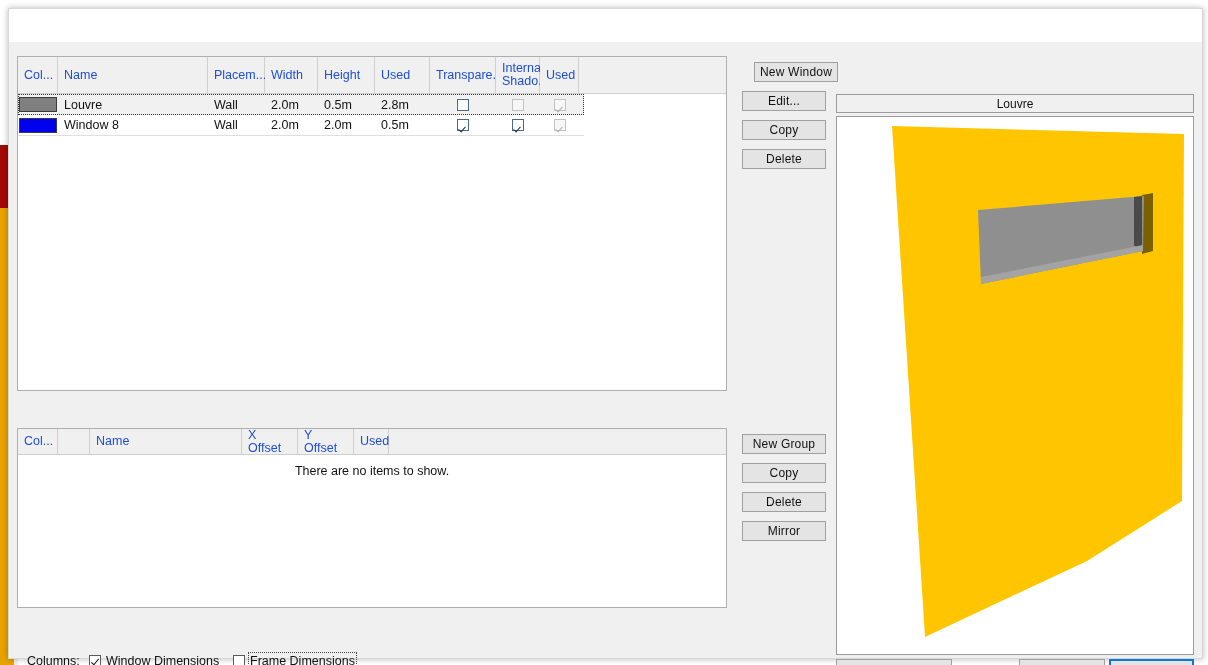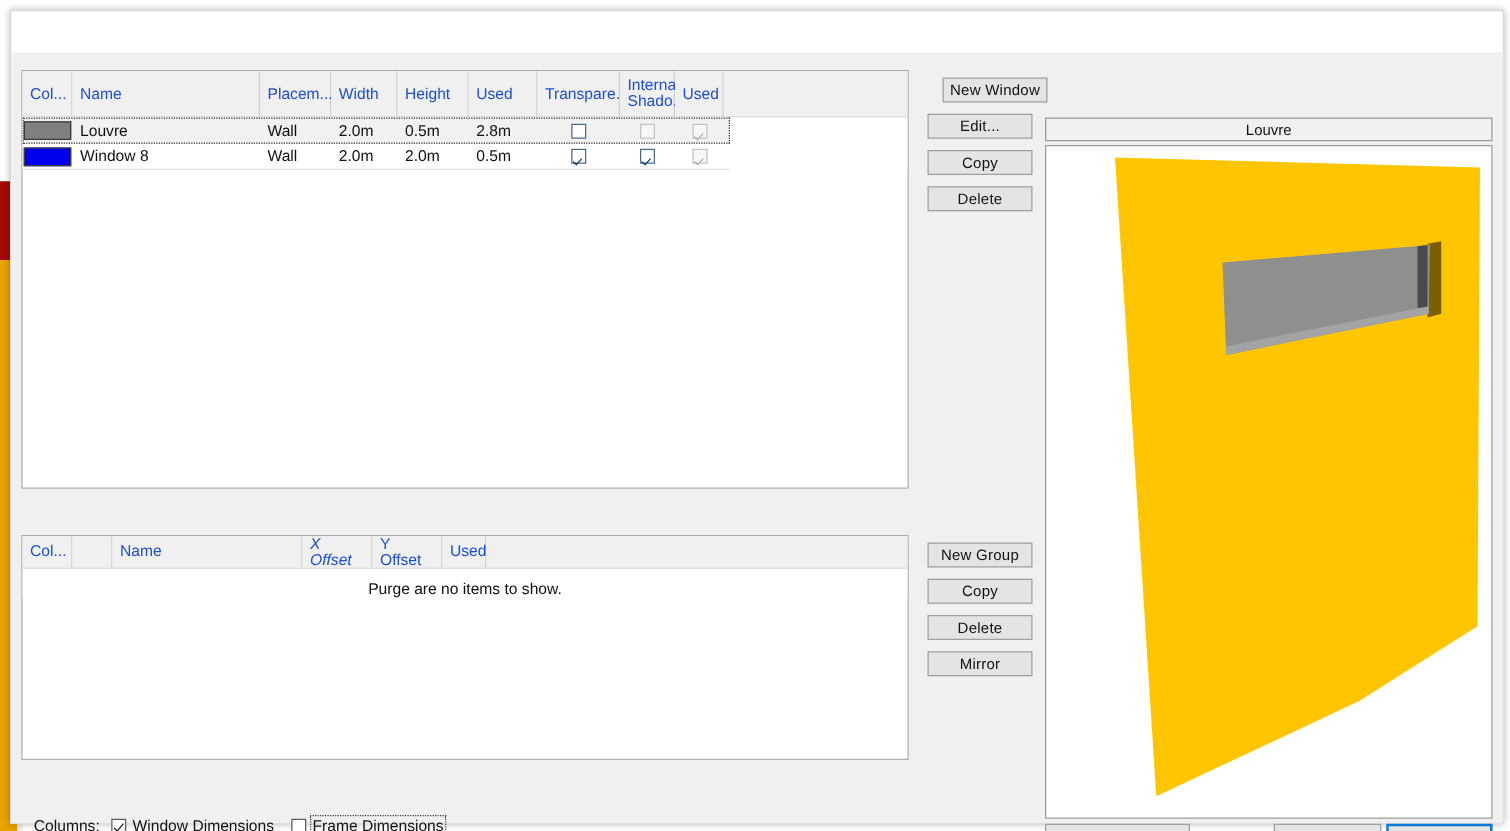--- a/index.html
+++ b/index.html
@@ -288,27 +288,27 @@
         </div>
     </div>
 
     <div id="windows-buttons"></div>
 
     <div class="grid" id="groups-grid" style="left:8px; top:386px; width:710px; height:180px;">
       <div class="grid-header short" id="groups-grid-header">
           <div class="gh" style="width: 40px;">Col...</div>
           <div class="gh" style="width: 32px;"></div>
           <div class="gh" style="width: 152px;">Name</div>
-          <div class="gh" style="width: 56px; font-style: italic;">X Offset</div>
+          <div class="gh" style="width: 56px;">X Offset</div>
           <div class="gh" style="width: 56px;">Y Offset</div>
           <div class="gh" style="width: 35px;">Used</div>
           <div class="gh last"></div>
         </div>
       <div class="grid-body">
-        <div class="empty-msg">Purge are no items to show.</div>
+        <div class="empty-msg">There are no items to show.</div>
       </div>
     </div>
 
     <div id="groups-buttons"></div>
 
     <div id="columns-area">
       <div class="opt-row">
         <span class="opt-label">Columns:</span>
         <span class="opt" style="width:140px;" id="opt-0">
           <span class="box on"></span>

